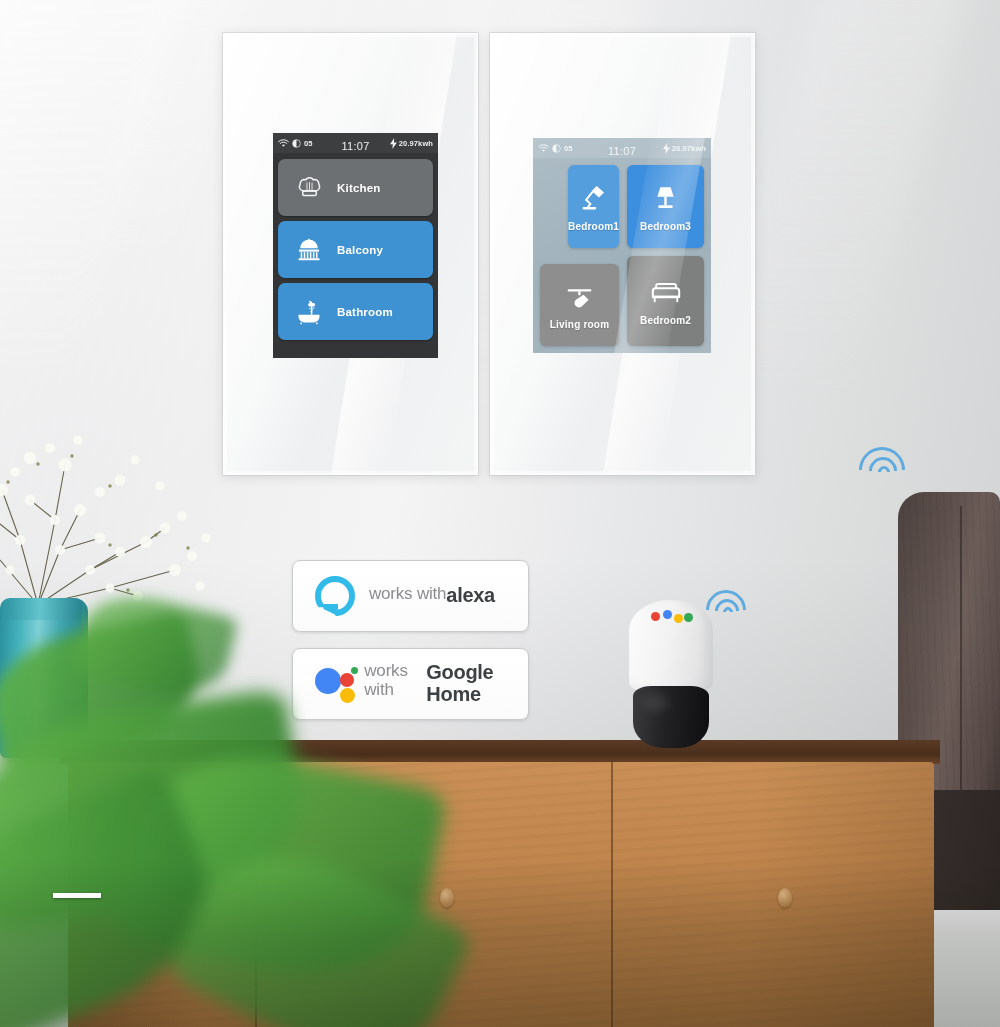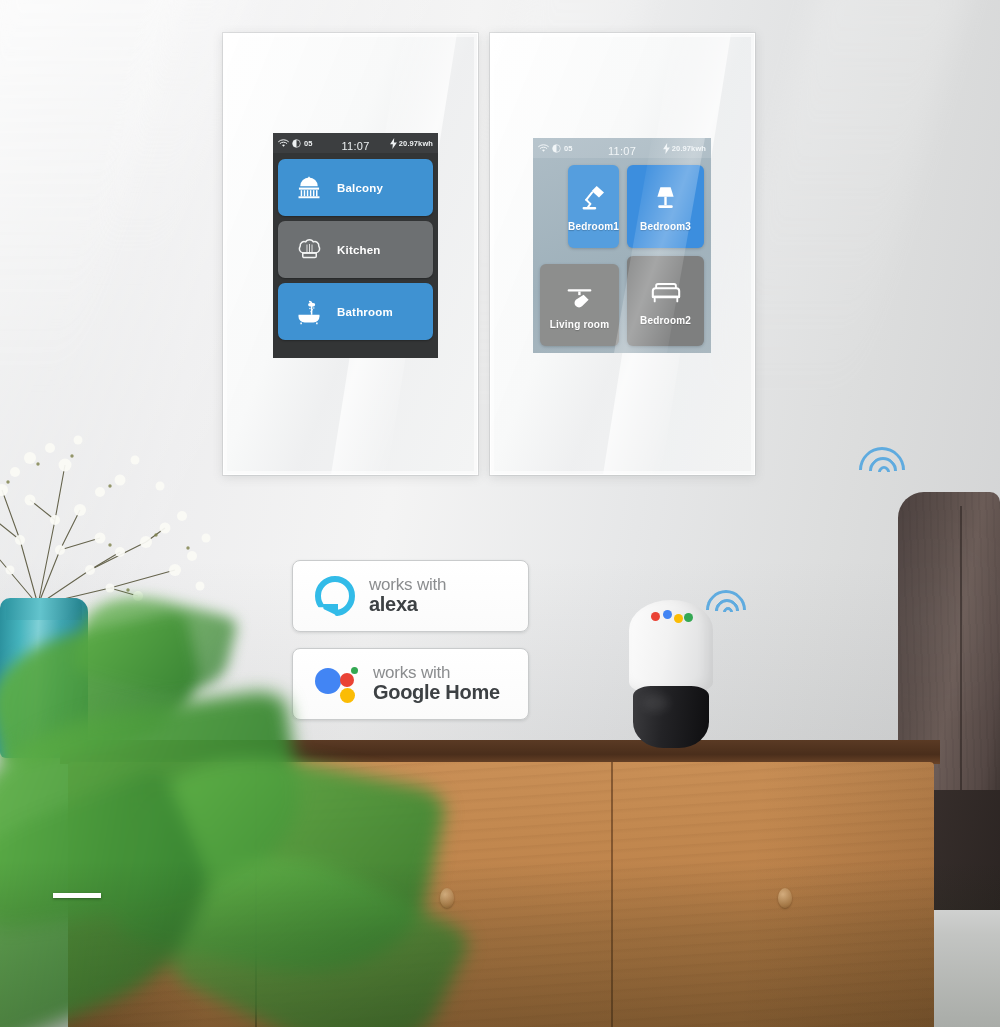--- a/index.html
+++ b/index.html
@@ -116,21 +116,21 @@
   .badge {
     position:absolute; width:237px; height:72px; border-radius:8px;
     background:linear-gradient(180deg,#fff 0%, #fbfbfb 100%);
     border:1px solid #c9cbcc;
     display:flex; align-items:center; padding-left:22px; gap:14px;
     box-shadow:0 1px 3px rgba(80,82,84,0.18);
     z-index:7;
   }
   #badge-alexa { left:292px; top:560px; }
   #badge-google{ left:292px; top:648px; }
-  .badge .txt { display:flex; flex-direction:column; line-height:1.08; }
+  .badge .txt { display:flex; line-height:1.08; }
   .badge .t1 { font-size:17px; color:#8b8d8f; letter-spacing:-.2px; }
   .badge .t2 { font-size:20px; color:#3d4144; font-weight:600; letter-spacing:-.3px; }
 
   
   .alexa-logo { width:40px; height:40px; position:relative; }
   .alexa-logo .ring {
     position:absolute; inset:0; border-radius:50%;
     border:6px solid #32bbe8;
     clip-path: polygon(0 0, 100% 0, 100% 100%, 52% 100%, 40% 78%, 0 78%);
   }
@@ -335,50 +335,50 @@
         <span class="ic">
           <svg width="7" height="11" viewBox="0 0 10 16">
               <path d="M6 0 L0 9 H4 L3.4 16 L10 6.5 H5.6 Z" fill="#eef1f2"></path>
             </svg>
         </span>
         <span class="sb-txt">20.97kwh</span>
       </span>
     </div>
 
     <div class="list">
+
+      <div class="list-item li-off">
+        <span class="ico">
+          <svg width="27" height="27" viewBox="0 0 32 32">
+            <path d="M8 20 c-4 -1 -5 -5 -3 -8 c-0.5 -4 3.5 -6.5 6.5 -5 C13 3.5 19 3.5 20.5 7 c3 -1.5 7 1 6.5 5 c2 3 1 7 -3 8 Z" fill="none" stroke="#f2f3f3" stroke-width="1.8" stroke-linejoin="round"></path>
+            <path d="M8 20 h16 v4 a1.6 1.6 0 0 1 -1.6 1.6 H9.6 A1.6 1.6 0 0 1 8 24 Z" fill="none" stroke="#f2f3f3" stroke-width="1.8"></path>
+            <path d="M13 10 v9 M16 9.5 v9.5 M19 10 v9" stroke="#f2f3f3" stroke-width="1.2" opacity=".85"></path>
+          </svg>
+        </span>
+        <span class="lbl">Kitchen</span>
+      </div>
 
       <div class="list-item li-on">
         <span class="ico">
           <svg width="28" height="28" viewBox="0 0 32 32">
             <path d="M6 14 a10 10 0 0 1 20 0 Z" fill="#fff"></path>
             <rect x="4.5" y="15.5" width="23" height="2.4" fill="#fff"></rect>
             <g fill="#fff">
               <rect x="6.5" y="18.5" width="1.7" height="7"></rect>
               <rect x="10" y="18.5" width="1.7" height="7"></rect>
               <rect x="13.5" y="18.5" width="1.7" height="7"></rect>
               <rect x="17" y="18.5" width="1.7" height="7"></rect>
               <rect x="20.5" y="18.5" width="1.7" height="7"></rect>
               <rect x="24" y="18.5" width="1.7" height="7"></rect>
             </g>
             <rect x="4" y="25.5" width="24" height="2.2" fill="#fff"></rect>
             <path d="M16 3.2 v2.6" stroke="#fff" stroke-width="1.6"></path>
           </svg>
         </span>
         <span class="lbl">Balcony</span>
-      </div>
-
-      <div class="list-item li-off">
-        <span class="ico">
-          <svg width="27" height="27" viewBox="0 0 32 32">
-            <path d="M8 20 c-4 -1 -5 -5 -3 -8 c-0.5 -4 3.5 -6.5 6.5 -5 C13 3.5 19 3.5 20.5 7 c3 -1.5 7 1 6.5 5 c2 3 1 7 -3 8 Z" fill="none" stroke="#f2f3f3" stroke-width="1.8" stroke-linejoin="round"></path>
-            <path d="M8 20 h16 v4 a1.6 1.6 0 0 1 -1.6 1.6 H9.6 A1.6 1.6 0 0 1 8 24 Z" fill="none" stroke="#f2f3f3" stroke-width="1.8"></path>
-            <path d="M13 10 v9 M16 9.5 v9.5 M19 10 v9" stroke="#f2f3f3" stroke-width="1.2" opacity=".85"></path>
-          </svg>
-        </span>
-        <span class="lbl">Kitchen</span>
       </div>
 
       <div class="list-item li-on">
         <span class="ico">
           <svg width="28" height="28" viewBox="0 0 32 32">
             <path d="M4 19 h24 v2 a7 7 0 0 1 -7 7 H11 a7 7 0 0 1 -7 -7 Z" fill="#fff"></path>
             <path d="M7 28 v2 M25 28 v2" stroke="#fff" stroke-width="1.7"></path>
             <path d="M19 19 V7 a3 3 0 0 0 -3 -3" fill="none" stroke="#fff" stroke-width="1.7"></path>
             <ellipse cx="19" cy="7.6" rx="4" ry="2.1" fill="#fff"></ellipse>
             <g fill="#fff">

